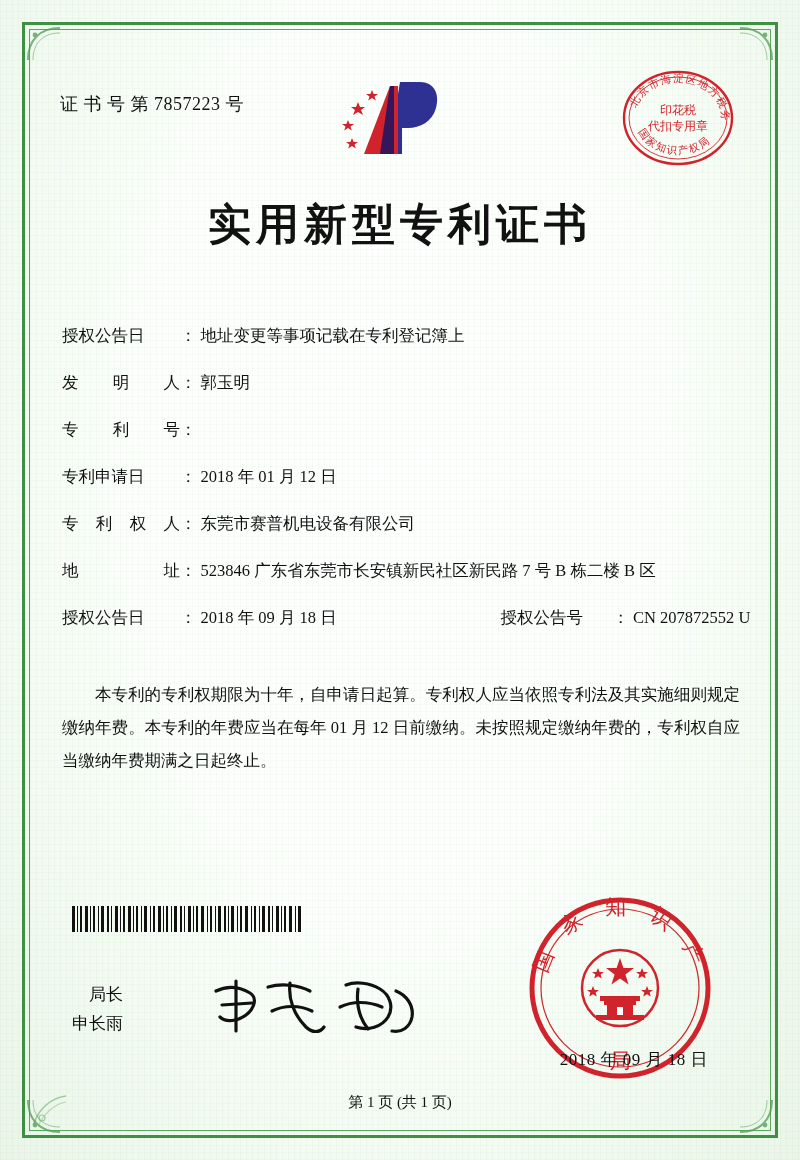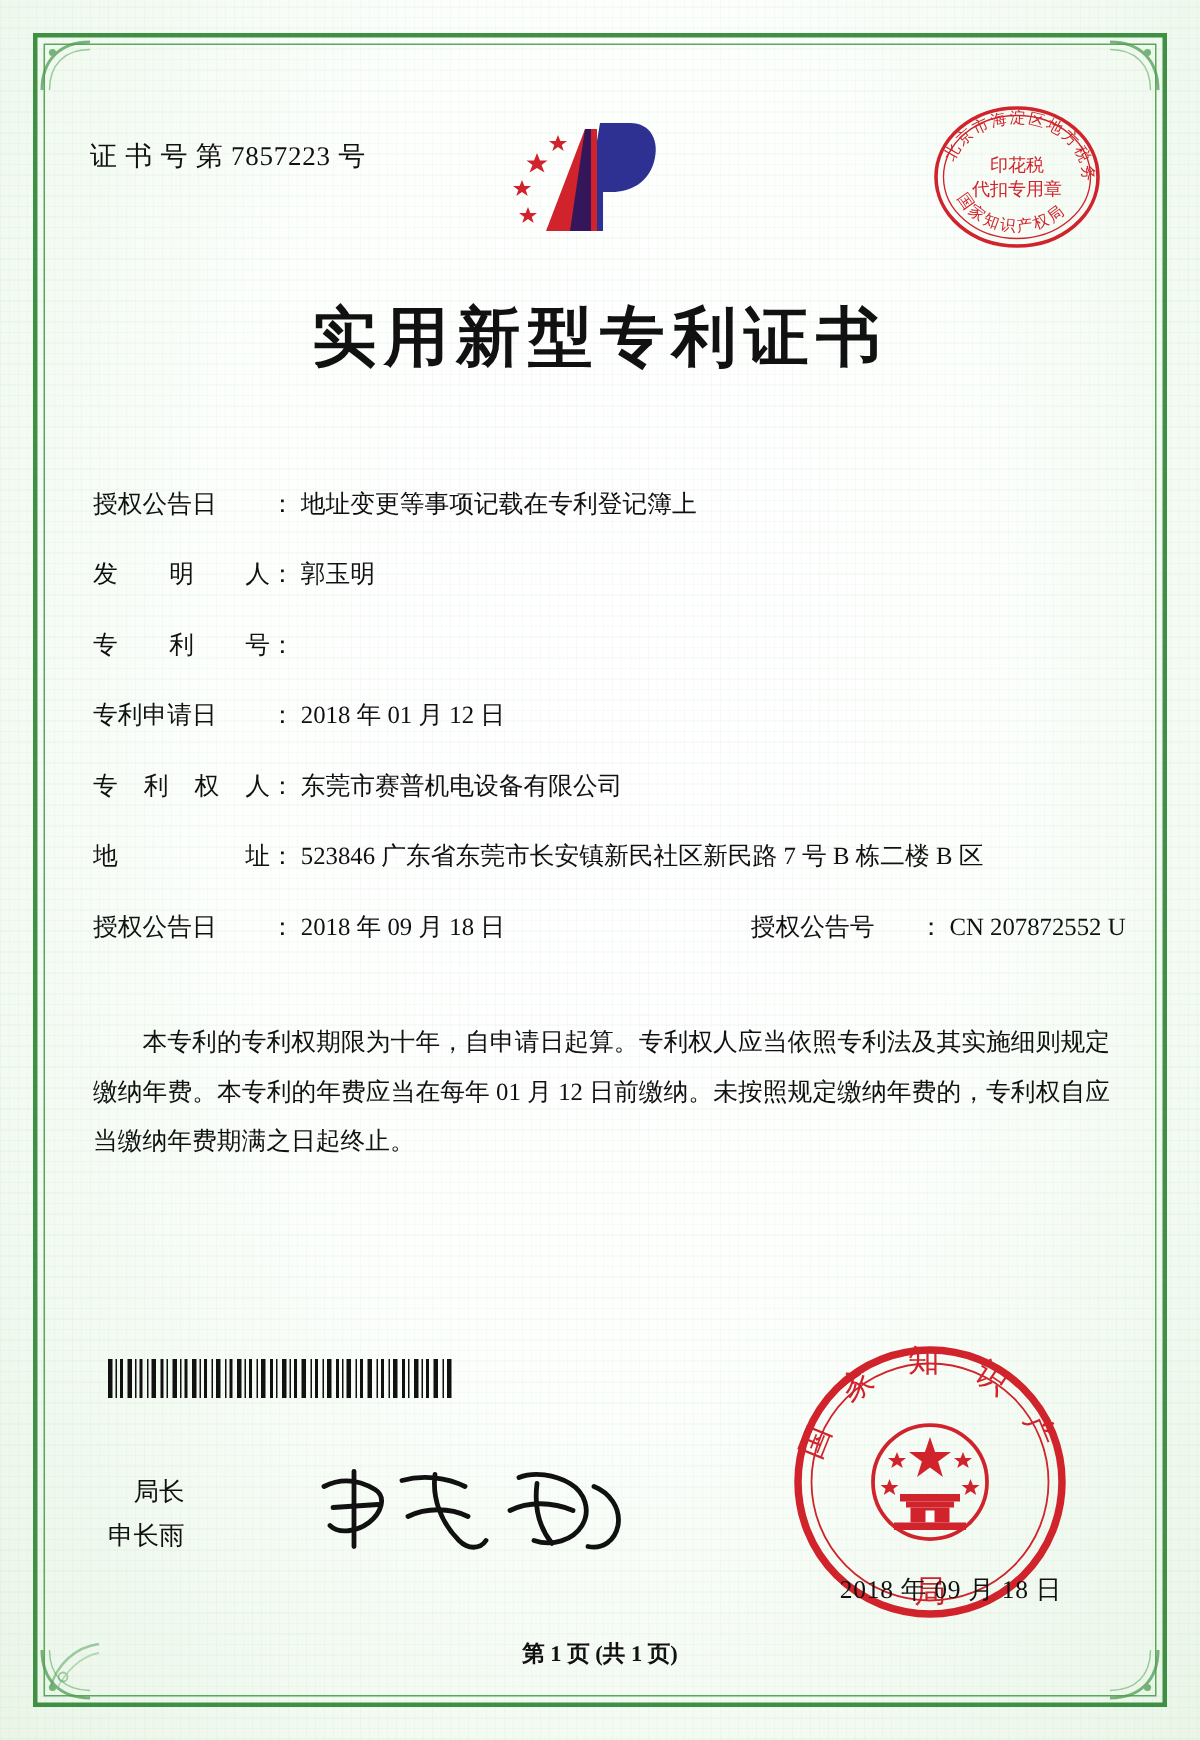--- a/index.html
+++ b/index.html
@@ -210,21 +210,20 @@
   }
 
   .page-footer {
     position: absolute;
     left: 0;
     right: 0;
     bottom: 8px;
     text-align: center;
     font-size: 15px;
     color: #111;
-    font-weight: bold;
   }
 
   .wm-bottom-left {
     position: absolute;
     left: 30px;
     bottom: 30px;
     width: 40px;
     height: 40px;
     opacity: 0.5;
   }

